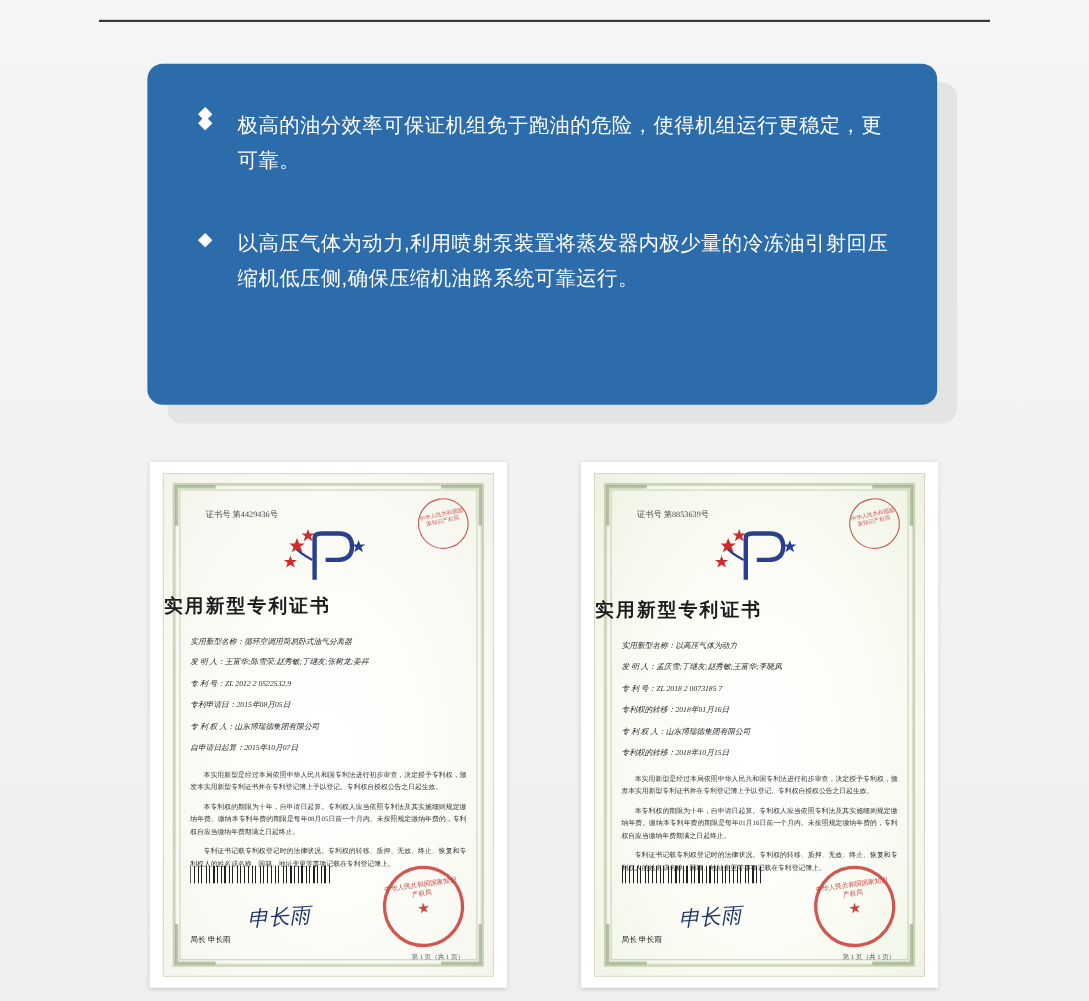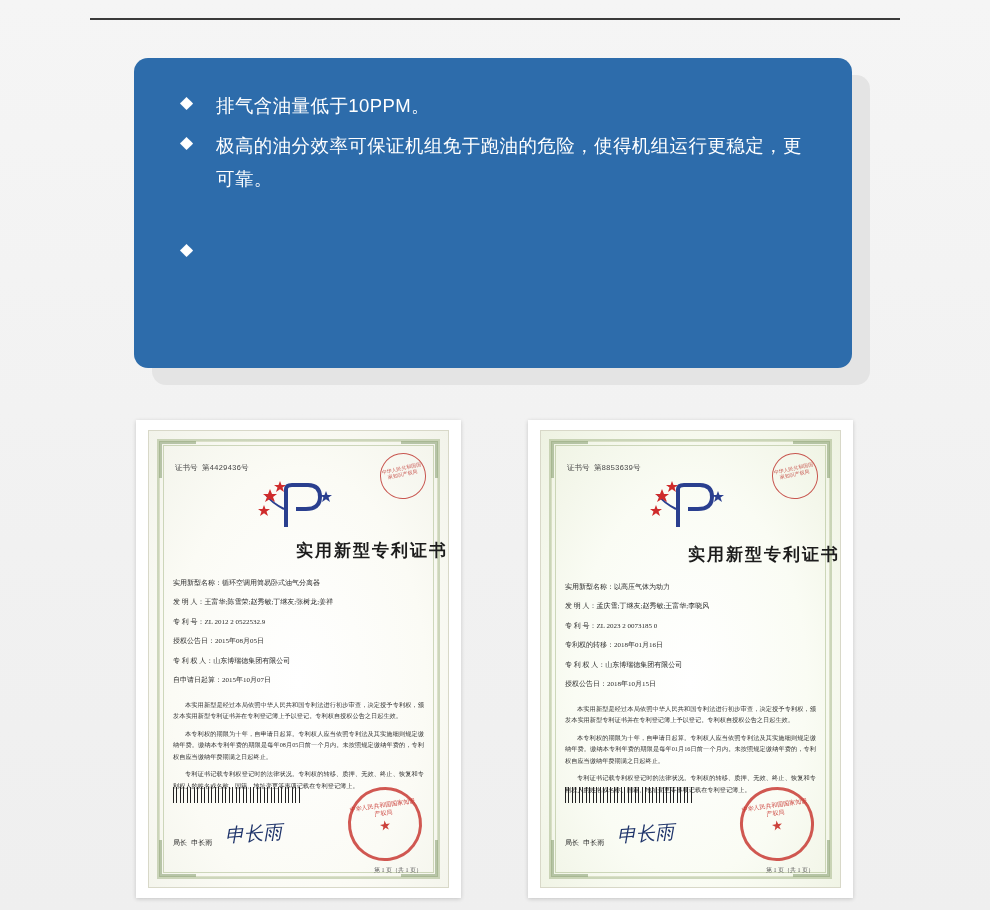--- a/index.html
+++ b/index.html
@@ -135,25 +135,25 @@
     height: 34px;
     border: 3px solid rgba(120,145,95,0.5);
   }
   .corner.tl { left: 10px; top: 10px; border-right: none; border-bottom: none; }
   .corner.tr { right: 10px; top: 10px; border-left: none; border-bottom: none; }
   .corner.bl { left: 10px; bottom: 10px; border-right: none; border-top: none; }
   .corner.br { right: 10px; bottom: 10px; border-left: none; border-top: none; }
 
   .cert-no {
     position: absolute;
-    left: 26px;
+    left: 38px;
     top: 32px;
     font-size: 7.5px;
     color: #4a4a4a;
-    font-family: Liberation Mono, monospace;
+    font-family: Liberation Serif, serif;
   }
   .cert-seal-top {
     position: absolute;
     right: 22px;
     top: 22px;
     width: 46px;
     height: 46px;
     border-radius: 50%;
     border: 1.5px solid #c03a34;
     color: #c03a34;
@@ -171,34 +171,35 @@
     top: 48px;
     transform: translateX(-50%);
     width: 86px;
     height: 52px;
   }
   .cert-title {
     position: absolute;
     left: 0;
     right: 0;
     top: 108px;
-    text-align: right;
+    text-align: left;
     font-family: "Liberation Serif", serif;
     font-size: 17px;
     font-weight: bold;
     letter-spacing: 2px;
     color: #1c1c1c;
   }
   .cert.right .cert-title { top: 112px; }
 
   .field-list {
     position: absolute;
     left: 24px;
     right: 24px;
     top: 148px;
+    font-style: italic;
   }
   .cert.right .field-list { top: 152px; }
   .field {
     font-size: 7px;
     color: #2b2b2b;
     font-family: "Liberation Serif", serif;
     margin-bottom: 11px;
     line-height: 1.2;
     white-space: nowrap;
     overflow: hidden;
@@ -223,24 +224,24 @@
     bottom: 84px;
     width: 128px;
     height: 16px;
     background: repeating-linear-gradient(90deg,
       #222 0px, #222 1px, transparent 1px, transparent 3px,
       #222 3px, #222 4px, transparent 4px, transparent 7px);
   }
   .sig-block {
     position: absolute;
     left: 24px;
-    bottom: 38px;
+    bottom: 27px;
     font-size: 7px;
     color: #222;
-    font-family: Liberation Mono, monospace;
+    font-family: Liberation Serif, serif;
     line-height: 1.6;
   }
   .signature {
     position: absolute;
     left: 76px;
     bottom: 40px;
     font-family: "Liberation Serif", serif;
     font-size: 19px;
     color: #20356b;
     font-style: italic;
@@ -284,32 +285,32 @@
 <div class="page">
 
   <div class="top-rule"></div>
 
   <div class="card-shadow"></div>
 
   <div class="blue-card">
 
     <div class="bullet-block">
       <span class="diamond">◆</span>
-      <span>排气含油量低于10PPM。</span>
     </div>
 
     <div class="bullet-block">
       <span class="diamond">◆</span>
       <span>极高的油分效率可保证机组免于跑油的危险，使得机组运行更稳定，更可靠。</span>
     </div>
 
     <div class="bullet-spacer"></div>
 
     <div class="bullet-block">
       <span class="diamond">◆</span>
+      <span>以高压气体为动力,利用喷射泵装置将蒸发器内极少量的冷冻油引射回压缩机低压侧,确保压缩机油路系统可靠运行。</span>
     </div>
 
   </div>
 
   <div class="cert-row">
 
     <div class="cert left">
       <div class="cert-inner">
         <div class="ornament"></div>
         <div class="corner tl"></div>
@@ -335,21 +336,21 @@
             </g>
           </svg>
         </div>
 
         <div class="cert-title">实用新型专利证书</div>
 
         <div class="field-list">
           <div class="field">实用新型名称：循环空调用简易卧式油气分离器</div>
           <div class="field">发 明 人：王富华;陈雪荣;赵秀敏;丁继友;张树龙;姜祥</div>
           <div class="field">专 利 号：ZL 2012 2 0522532.9</div>
-          <div class="field">授权公告日：2015年08月05日</div>
+          <div class="field">专利申请日：2015年08月05日</div>
           <div class="field">专 利 权 人：山东博瑞德集团有限公司</div>
           <div class="field">自申请日起算：2015年10月07日</div>
         </div>
 
         <div class="body-text">
           <p>本实用新型是经过本局依照中华人民共和国专利法进行初步审查，决定授予专利权，颁发本实用新型专利证书并在专利登记簿上予以登记。专利权自授权公告之日起生效。</p>
           <p>本专利权的期限为十年，自申请日起算。专利权人应当依照专利法及其实施细则规定缴纳年费。缴纳本专利年费的期限是每年08月05日前一个月内。未按照规定缴纳年费的，专利权自应当缴纳年费期满之日起终止。</p>
           <p>专利证书记载专利权登记时的法律状况。专利权的转移、质押、无效、终止、恢复和专利权人的姓名或名称、国籍、地址变更等事项记载在专利登记簿上。</p>
         </div>
 
@@ -393,24 +394,24 @@
               <polygon points="70,12 71.5,16 76,16 72.5,18.5 74,23 70,20.3 66,23 67.5,18.5 64,16 68.5,16"></polygon>
             </g>
           </svg>
         </div>
 
         <div class="cert-title">实用新型专利证书</div>
 
         <div class="field-list">
           <div class="field">实用新型名称：以高压气体为动力</div>
           <div class="field">发 明 人：孟庆雪;丁继友;赵秀敏;王富华;李晓风</div>
-          <div class="field">专 利 号：ZL 2023 2 0073185 0</div>
+          <div class="field">专 利 号：ZL 2018 2 0073185 7</div>
           <div class="field">专利权的转移：2018年01月16日</div>
           <div class="field">专 利 权 人：山东博瑞德集团有限公司</div>
-          <div class="field">授权公告日：2018年10月15日</div>
+          <div class="field">专利权的转移：2018年10月15日</div>
         </div>
 
         <div class="body-text">
           <p>本实用新型是经过本局依照中华人民共和国专利法进行初步审查，决定授予专利权，颁发本实用新型专利证书并在专利登记簿上予以登记。专利权自授权公告之日起生效。</p>
           <p>本专利权的期限为十年，自申请日起算。专利权人应当依照专利法及其实施细则规定缴纳年费。缴纳本专利年费的期限是每年01月16日前一个月内。未按照规定缴纳年费的，专利权自应当缴纳年费期满之日起终止。</p>
           <p>专利证书记载专利权登记时的法律状况。专利权的转移、质押、无效、终止、恢复和专利权人的姓名或名称、国籍、地址变更等事项记载在专利登记簿上。</p>
         </div>
 
         <div class="barcode"></div>
 

